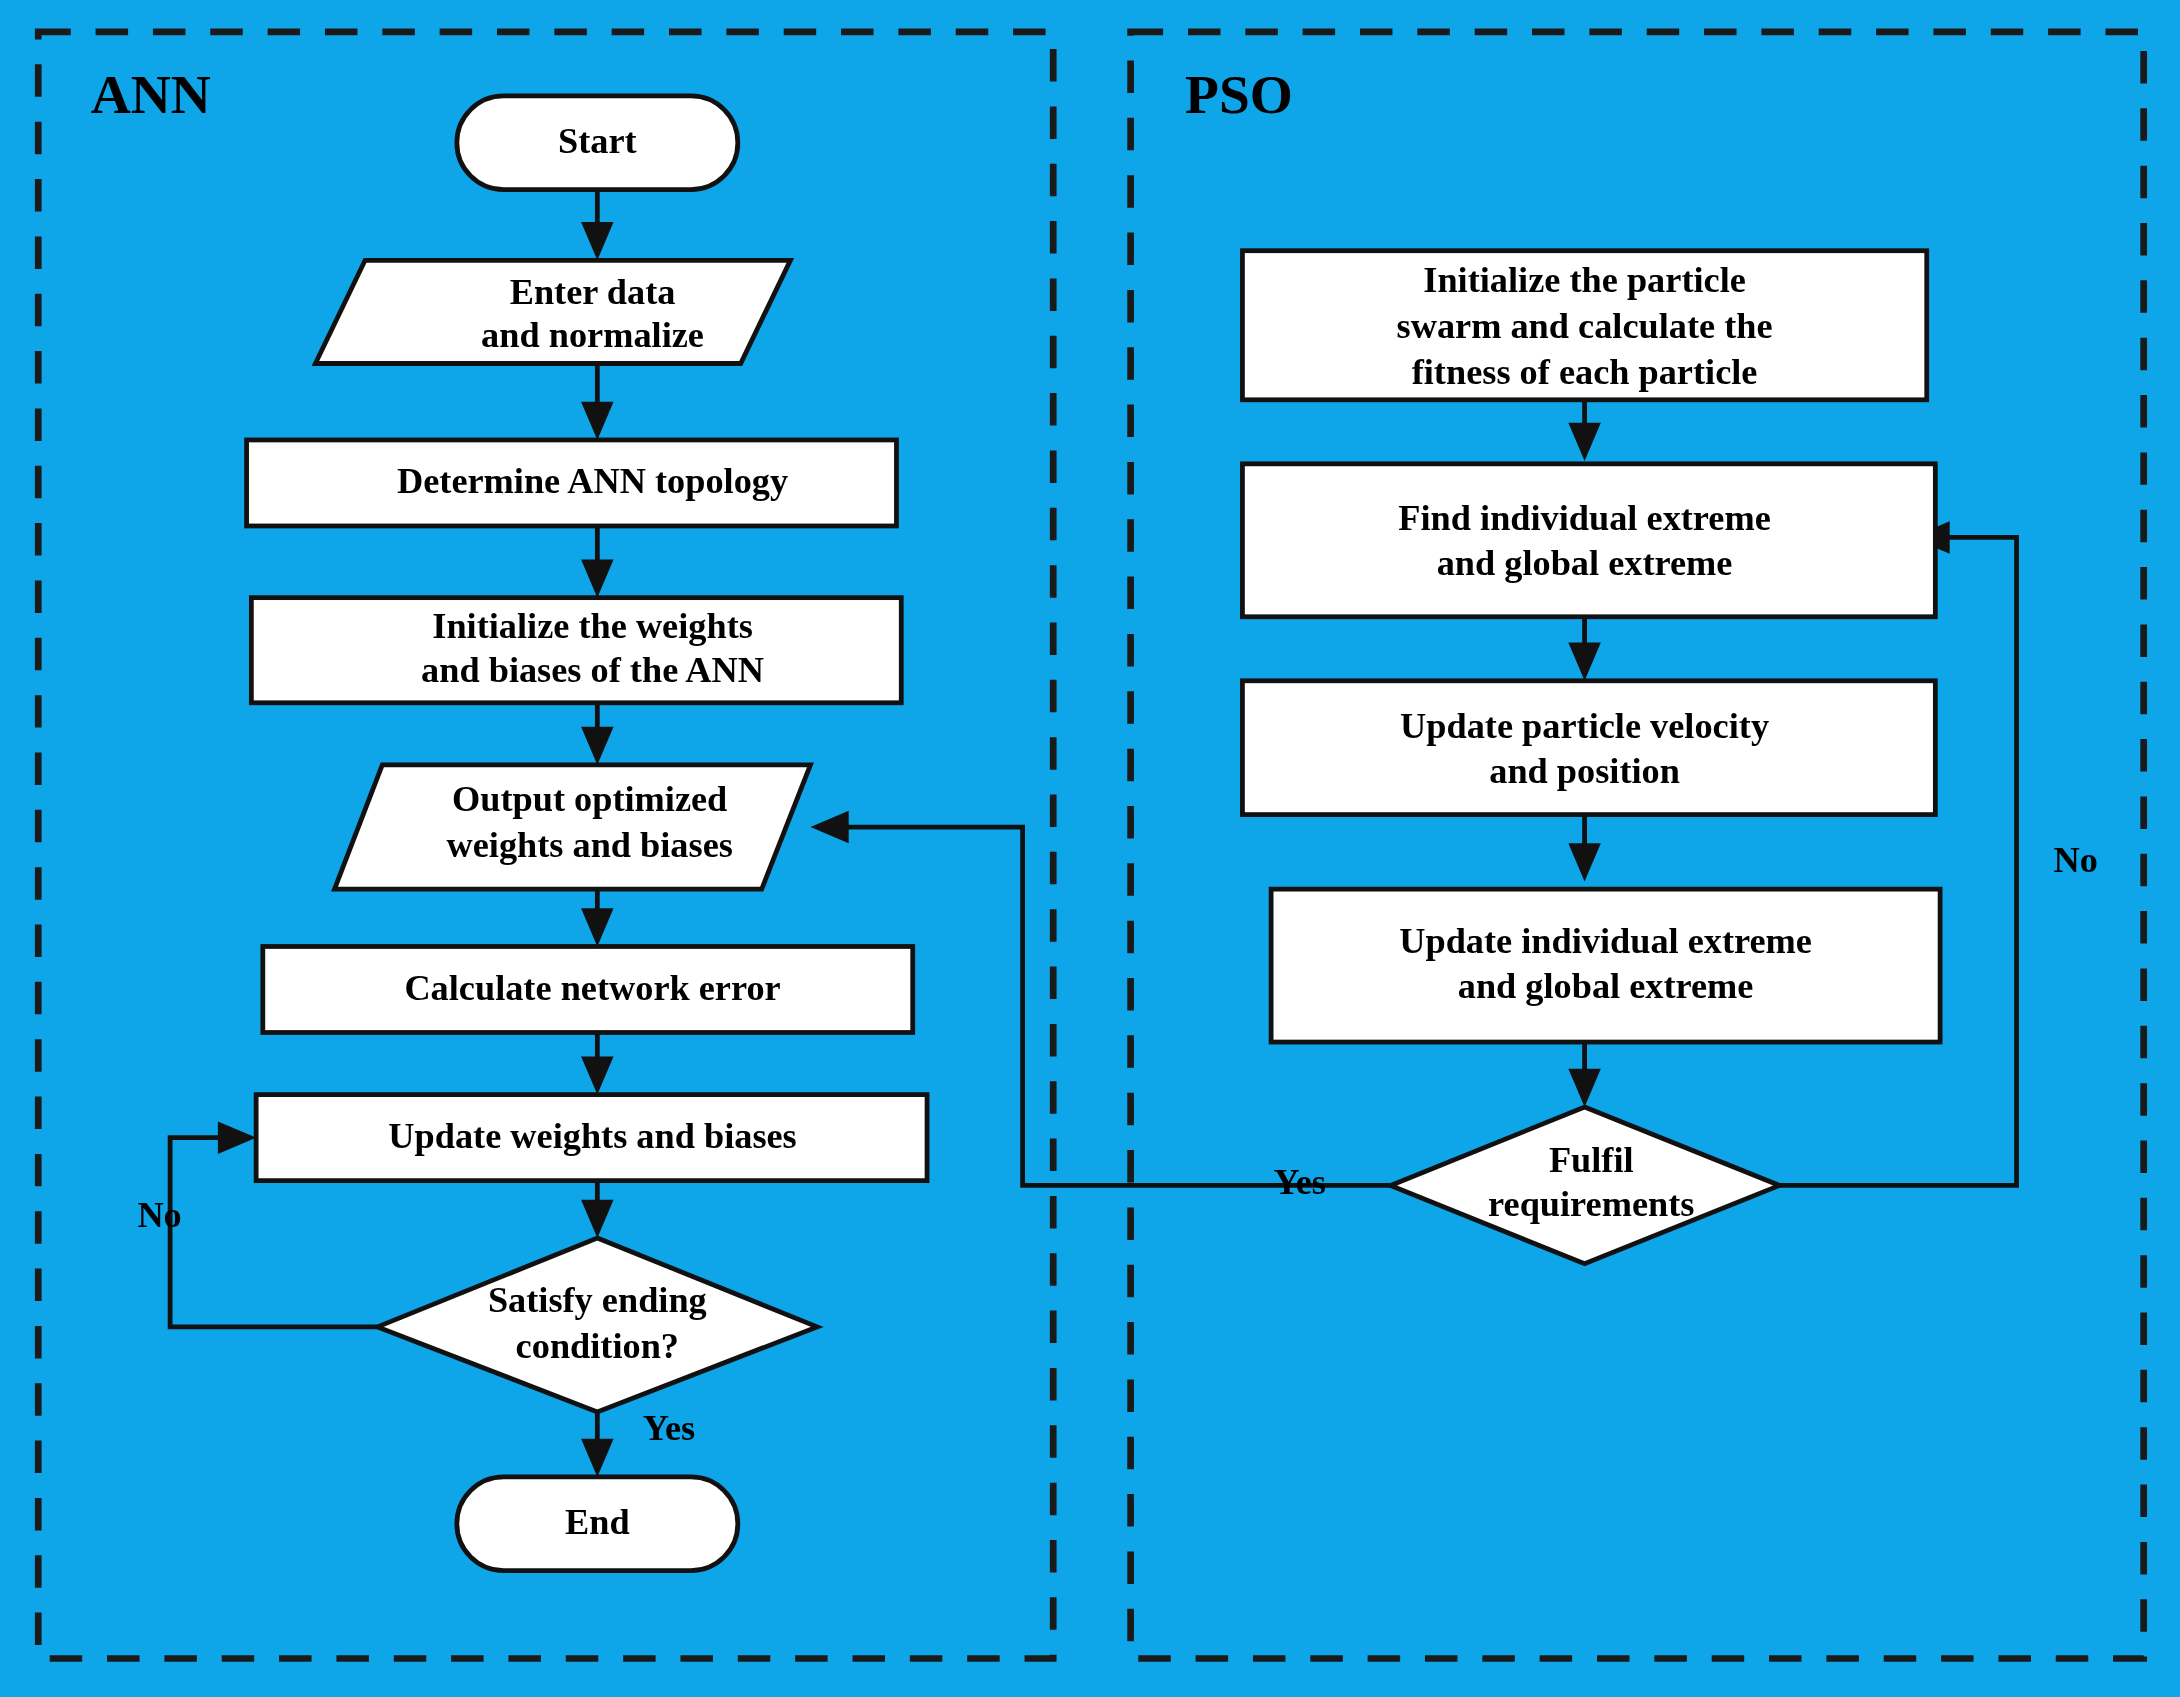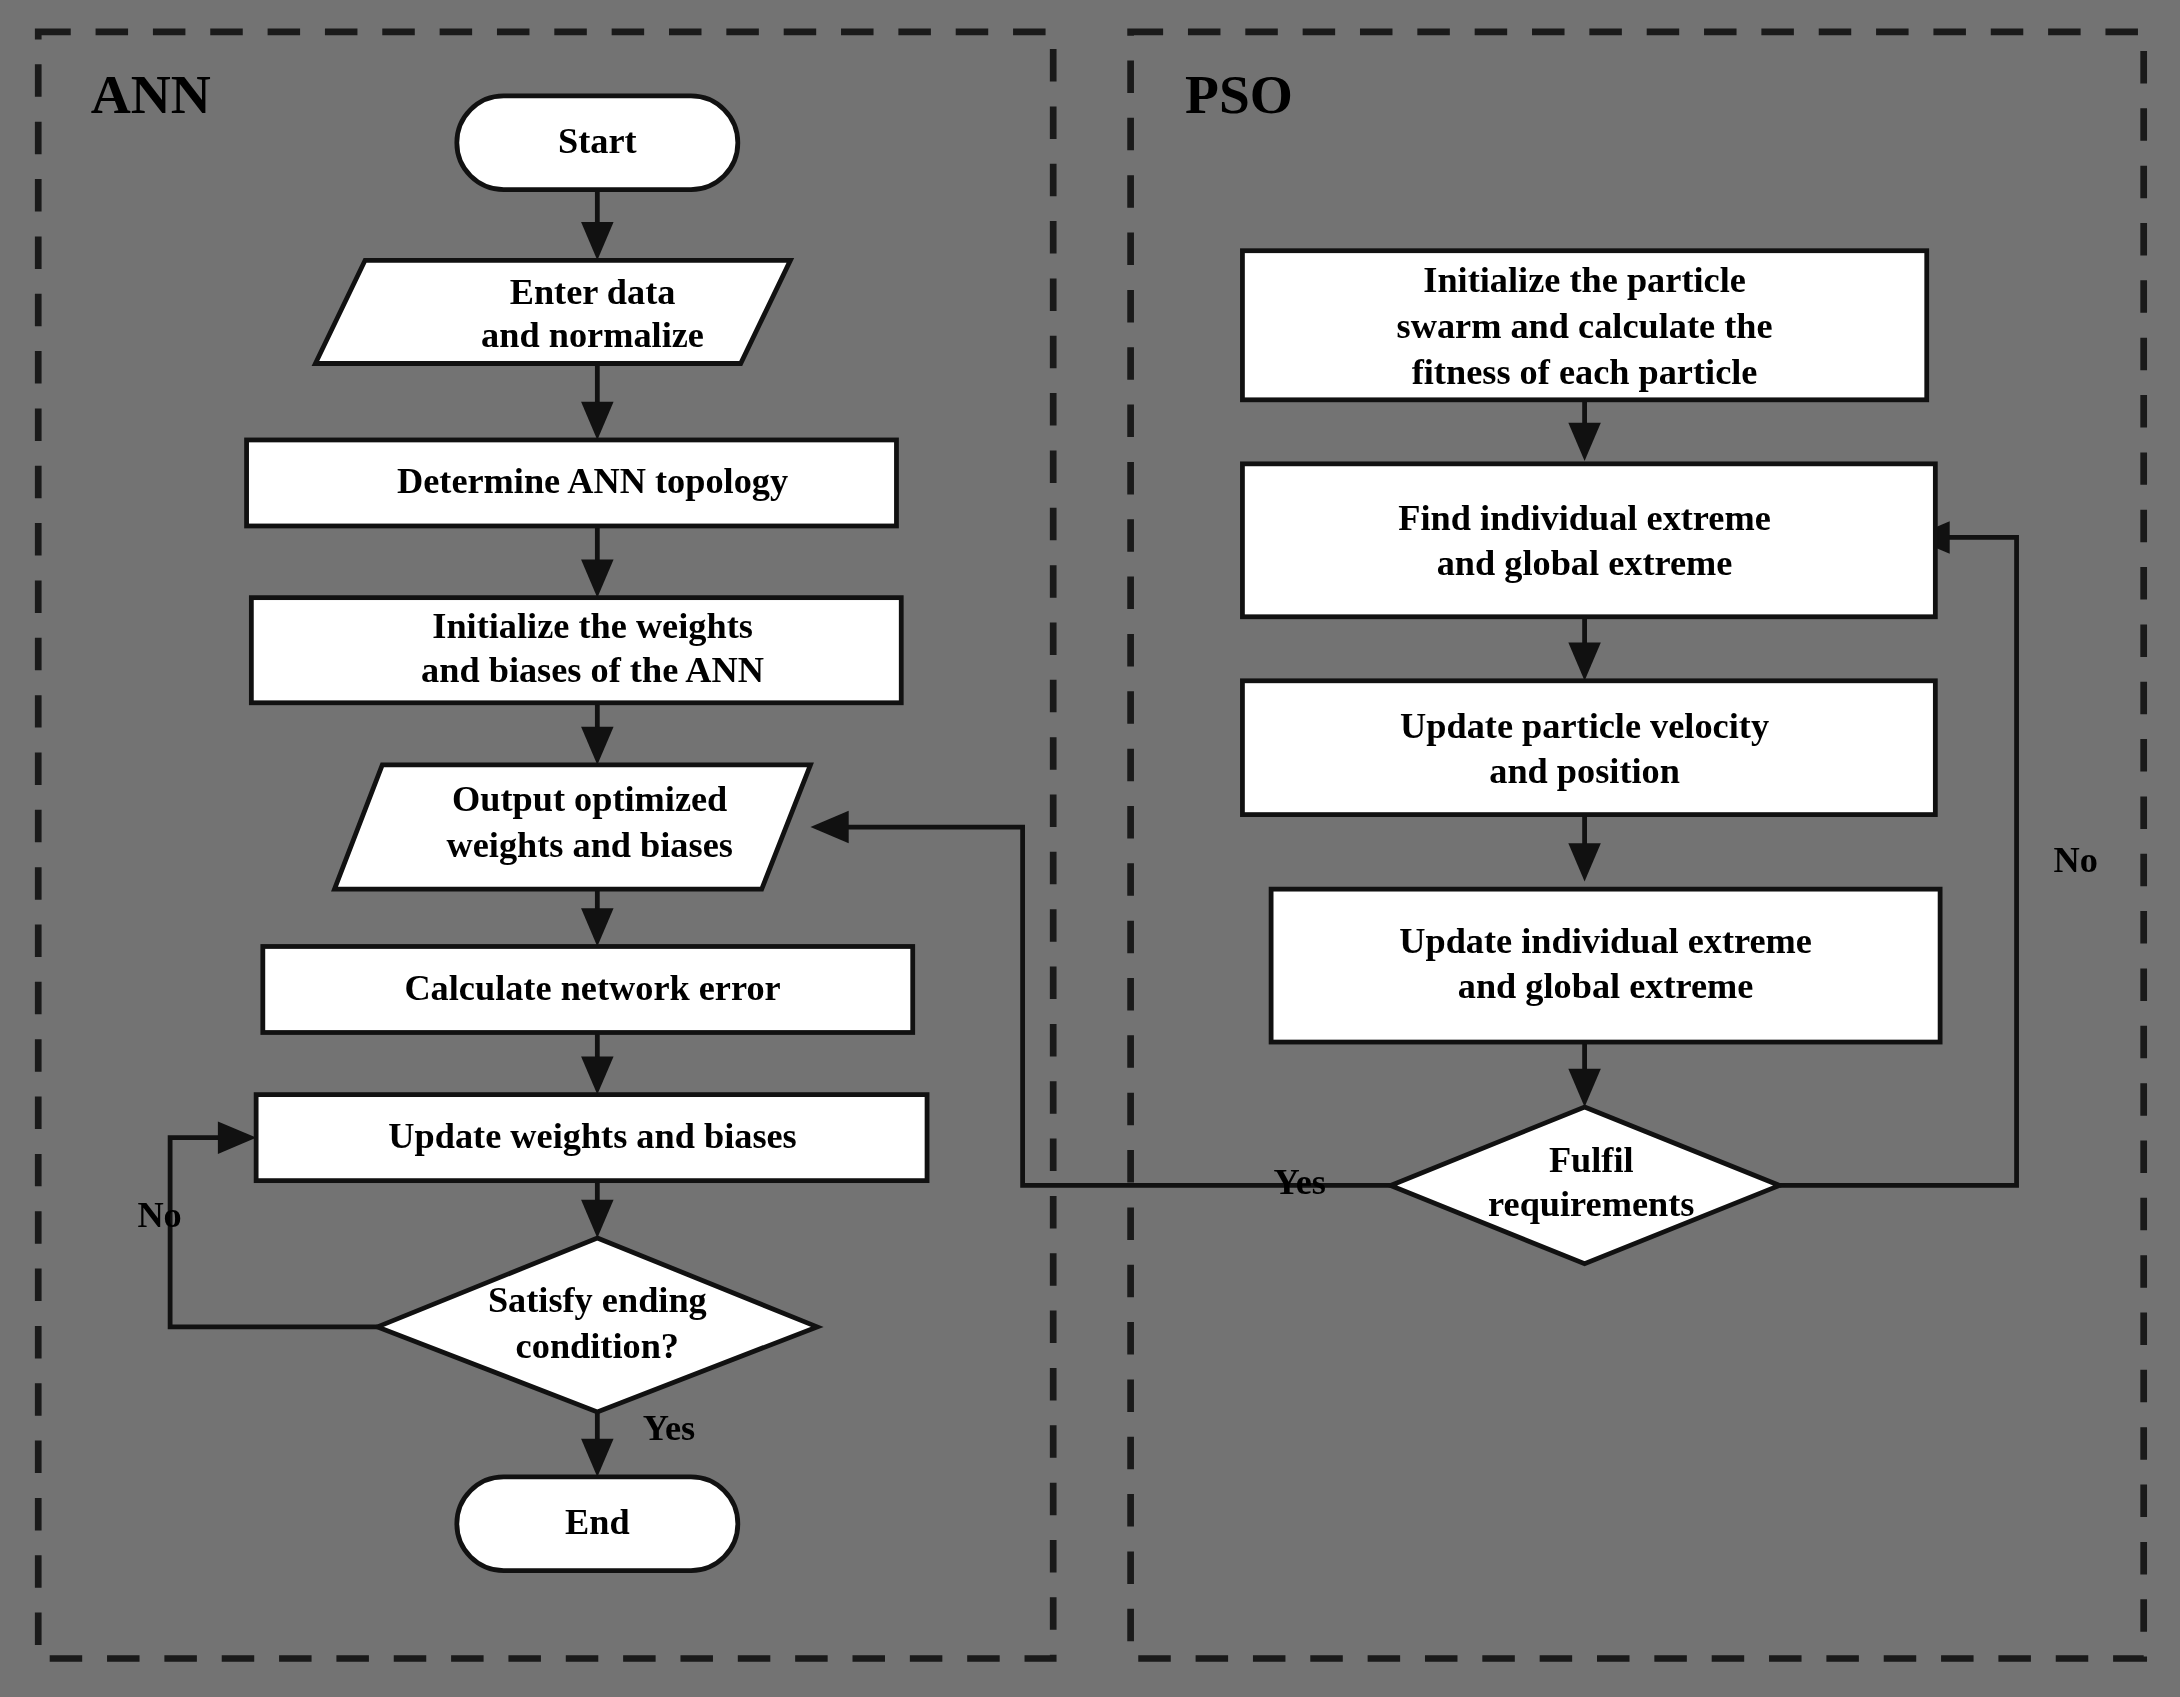--- a/index.html
+++ b/index.html
@@ -4,21 +4,21 @@
 <style>
   html, body {
     margin: 0;
     padding: 0;
     background: #ffffff;
   }
   #canvas-wrap {
     position: relative;
     width: 2180px;
     height: 1698px;
-    background: #737373;
+    background: #0ea5e9;
     font-family: "Liberation Serif", "DejaVu Serif", serif;
   }
   svg.flow {
     display: block;
     width: 2180px;
     height: 1698px;
   }
   .panel-border {
     fill: none;
     stroke: #1a1a1a;

